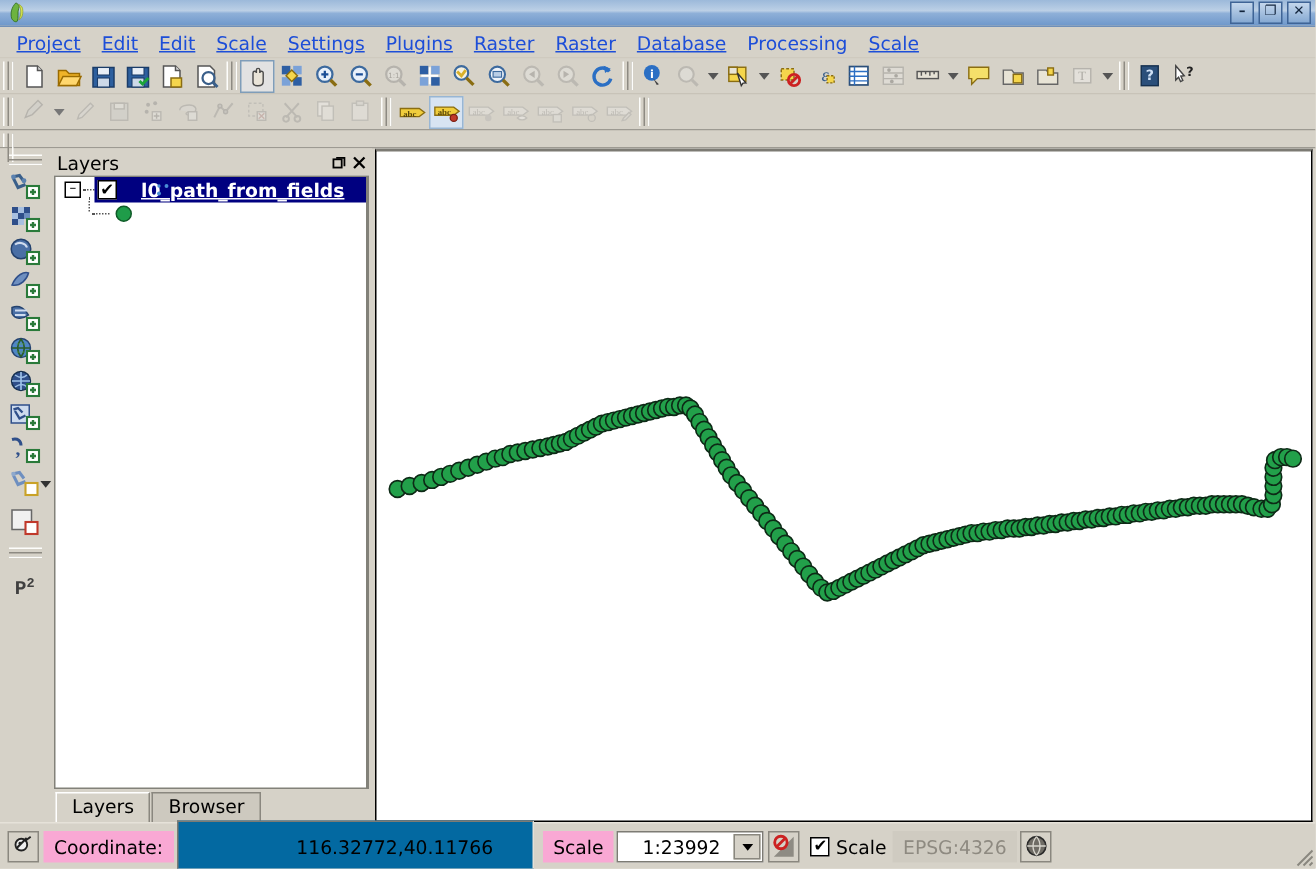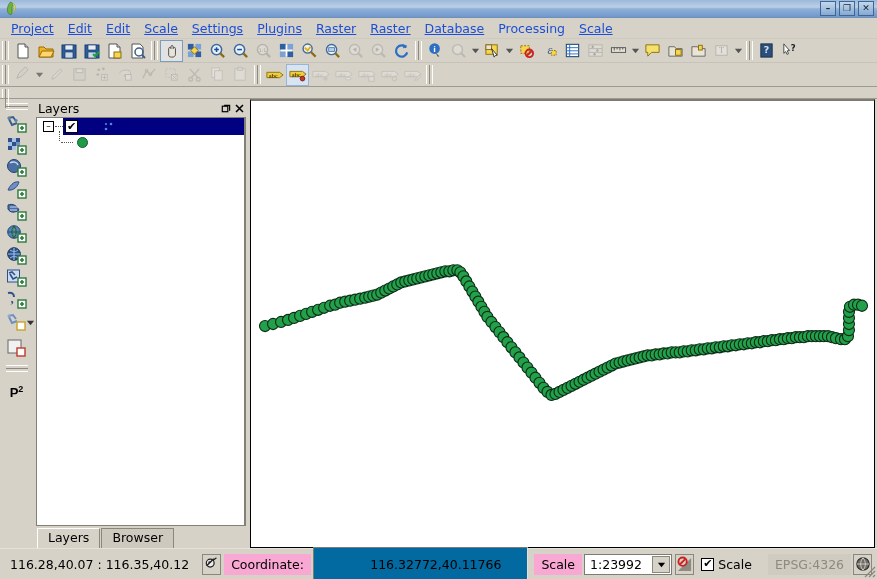--- a/index.html
+++ b/index.html
@@ -294,21 +294,21 @@
     display: flex; align-items: center; justify-content: flex-end;
     padding-right: 26px;
     font-size: 12.5px; color: #000;
   }
   #scale-combo {
     width: 98px; height: 21px;
     background: #fff;
     border: 1px solid #7d7b74;
     display: flex; align-items: center;
     position: relative;
-    padding-left: 5px;
+    padding-left: 16px;
     font-size: 12.5px;
   }
   #scale-combo .cb-arrow {
     position: absolute; right: 1px; top: 1px;
     width: 18px; height: 17px;
     background: #d6d2c8;
     border: 1px solid #8a877f;
     display: flex; align-items: center; justify-content: center;
   }
   #render-box {
@@ -316,21 +316,21 @@
     margin-left: 4px; font-size: 12.5px; color: #000;
   }
   #render-check {
     width: 13px; height: 13px; border: 1px solid #000; background: #fff;
     display: flex; align-items:center; justify-content:center;
     margin-right: 4px; font-size: 11px; line-height: 10px; font-weight: bold;
   }
   #crs-label {
     font-size: 12.5px; color: #8e8a81;
     background: #cfcbc1;
-    padding: 3px 7px; margin-left: 16px;
+    padding: 3px 7px; margin-left: 4px;
     white-space: nowrap;
   }
   #resize-grip {
     position: absolute; right: 1px; bottom: 1px;
     width: 14px; height: 14px;
   }
   #watermark {
     position: absolute; right: 22px; bottom: 2px;
     font-size: 16px; color: rgba(120,120,120,.30);
     letter-spacing: .5px;
@@ -845,21 +845,21 @@
         </span>
       </div>
       <div class="vbtn" style="margin-top:4px">
         <svg width="22" height="20" viewBox="0 0 22 20">
             <rect x="2" y="2" width="13" height="13" fill="#f1f1f1" stroke="#666"></rect>
             <rect x="11" y="10" width="8" height="8" fill="#fff" stroke="#c0392b" stroke-width="1.4"></rect>
           </svg>
       </div>
       <div class="vgrip" style="margin-top:6px"></div>
       <div class="vbtn" style="margin-top:6px">
-        <span style="font-family:Liberation Sans, sans-serif;font-weight:bold;color:#000000;font-size:13px;line-height:1">
+        <span style="font-family:Liberation Mono, monospace;font-weight:bold;color:#404040;font-size:13px;line-height:1">
           <span>P</span><sup style="font-size:9px">2</sup>
         </span>
       </div>
     </div>
 
     <div id="layers-panel">
       <div id="layers-titlebar">
         <div id="layers-title">Layers</div>
         <div class="panel-btn">
           <svg width="11" height="11" viewBox="0 0 12 12">
@@ -884,20 +884,21 @@
             <div class="lyr-check">
                 <span>✔</span>
               </div>
             <span class="sym-dots">
               <svg width="14" height="12" viewBox="0 0 14 12">
                   <circle cx="3" cy="8" r="1.3" fill="#4a8ed6"></circle>
                   <circle cx="8" cy="3" r="1.3" fill="#4a8ed6"></circle>
                   <circle cx="3" cy="3" r="1.1" fill="#4a8ed6"></circle>
                 </svg>
             </span>
+            <span id="layer-name">l0_path_from_fields</span>
           </div>
         </div>
         <div class="tree-row child">
           <div class="vdotline"></div>
           <div class="hdots"></div>
           <div class="green-dot"></div>
         </div>
       </div>
 
       <div id="panel-tabs">
@@ -1060,21 +1061,20 @@
               <circle cx="602" cy="201" r="5.5" fill="#22a04a" stroke="#0d2a16" stroke-width="1.1"></circle>
               <circle cx="606" cy="201" r="5.5" fill="#22a04a" stroke="#0d2a16" stroke-width="1.1"></circle>
               <circle cx="610" cy="202" r="5.5" fill="#22a04a" stroke="#0d2a16" stroke-width="1.1"></circle>
             </g>
         </svg>
       </div>
     </div>
   </div>
 
   <div id="statusbar">
-    <div id="status-extent">116.28,40.07 : 116.35,40.12</div>
     <div class="sb-btn">
       <svg width="16" height="16" viewBox="0 0 18 18">
           <circle cx="7" cy="8" r="4.4" fill="#efefef" stroke="#222" stroke-width="1.4"></circle>
           <path d="M10 5l4-3" stroke="#222" stroke-width="1.4"></path>
           <path d="M3 11l8-8" stroke="#222" stroke-width="1.6"></path>
           <circle cx="6" cy="7" r="1.1" fill="#222"></circle>
         </svg>
     </div>
     <div class="sb-label">Coordinate:</div>
     <div id="coord-input">116.32772,40.11766</div>

